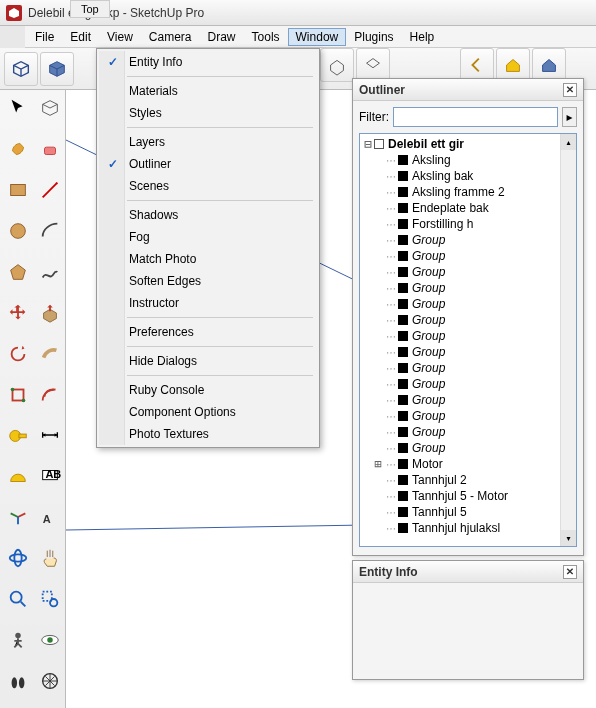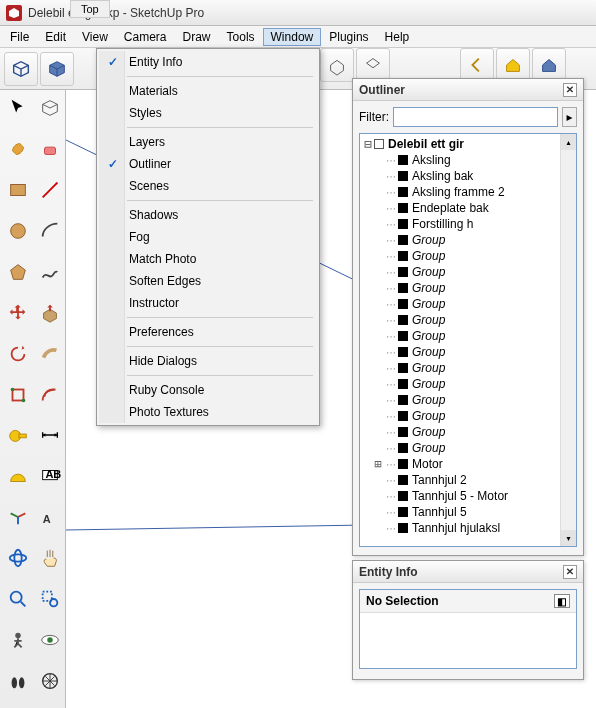--- a/index.html
+++ b/index.html
@@ -1,21 +1,21 @@
 <!DOCTYPE html>
 <html><head>
 <meta charset="utf-8">
 <style>
   * { box-sizing: border-box; margin: 0; padding: 0; font-family: "Segoe UI", Tahoma, sans-serif; font-size: 12px; }
   body { width: 596px; height: 708px; background: #e8e8e8; overflow: hidden; position: relative; }
   .titlebar { height: 26px; background: linear-gradient(#fafafa,#e6e6e6); display:flex; align-items:center; padding:0 6px; border-bottom:1px solid #bbb;}
   .app-icon { width:16px;height:16px;background:#b22222;border-radius:2px;margin-right:6px;display:flex;align-items:center;justify-content:center;}
   .app-icon svg{width:10px;height:10px;fill:#fff;}
   .title-text{color:#333;}
-  .menubar{height:22px;background:#f4f4f4;display:flex;align-items:center;border-bottom:1px solid #ccc;padding:0 2px;}
+  .menubar{height:22px;background:#f4f4f4;display:flex;align-items:center;border-bottom:1px solid #ccc;padding:0 2px;margin-left:25px;}
   .menu-item{padding:2px 8px;color:#000;cursor:default;}
   .menu-item.active{background:#d6e5f3;border:1px solid #7da2ce;padding:1px 7px;}
   .toolbar{height:42px;background:linear-gradient(#f8f8f8,#ececec);border-bottom:1px solid #bbb;display:flex;align-items:center;padding:0 4px;gap:2px;}
   .tool-btn{width:34px;height:34px;border:1px solid #ccc;border-radius:3px;background:linear-gradient(#fdfdfd,#ebebeb);display:flex;align-items:center;justify-content:center;}
   .tool-btn svg{width:22px;height:22px;}
   .workspace{position:absolute;top:90px;left:0;right:0;bottom:0;background:#fff;}
   .tab-label{position:absolute;top:0;left:70px;background:#f0f0f0;border:1px solid #ccc;padding:2px 10px;font-size:11px;}
   .side-tools{position:absolute;top:90px;left:0;width:66px;background:linear-gradient(#f6f6f6,#ececec);border-right:1px solid #bbb;display:grid;grid-template-columns:1fr 1fr;gap:4px;padding:4px;height:618px;}
   .st{width:28px;height:28px;display:flex;align-items:center;justify-content:center;}
   .st svg{width:22px;height:22px;}
@@ -364,20 +364,24 @@
         <div class="dd-check"></div>
         <div class="dd-label">Hide Dialogs</div>
       </div>
       <div class="dd-sep"></div>
       <div class="dd-row">
         <div class="dd-check"></div>
         <div class="dd-label">Ruby Console</div>
       </div>
       <div class="dd-row">
         <div class="dd-check"></div>
+        <div class="dd-label">Component Options</div>
+      </div>
+      <div class="dd-row">
+        <div class="dd-check"></div>
         <div class="dd-label">Photo Textures</div>
       </div>
     </div>
 </div>
 
 <div class="panel panel-outliner">
   <div class="panel-title">
     <span>Outliner</span>
     <div class="x">✕</div>
   </div>
@@ -543,19 +547,13 @@
       <div class="scroll-thumb-bot">▾</div>
     </div>
   </div>
 </div>
 
 <div class="panel panel-entity">
   <div class="panel-title">
     <span>Entity Info</span>
     <div class="x">✕</div>
   </div>
-  <div class="entity-body">
-    <div class="entity-header">
-      <span>No Selection</span>
-      <div class="mini">◧</div>
-    </div>
-  </div>
 </div>
 
 </body></html>

